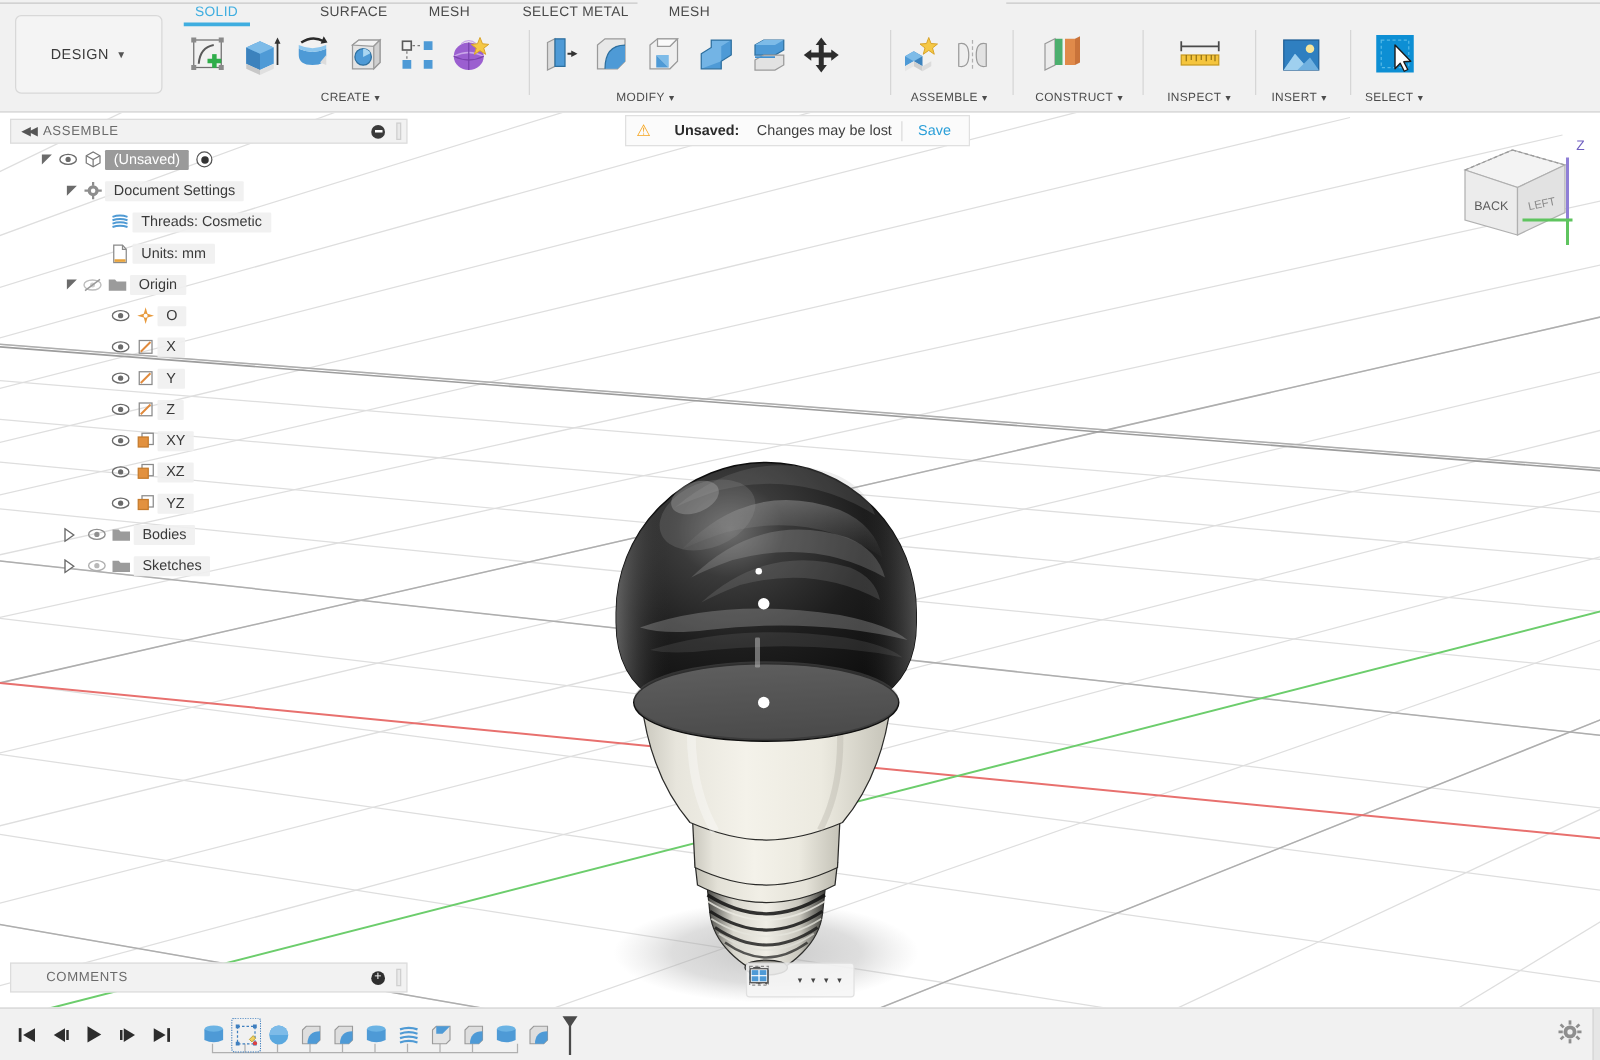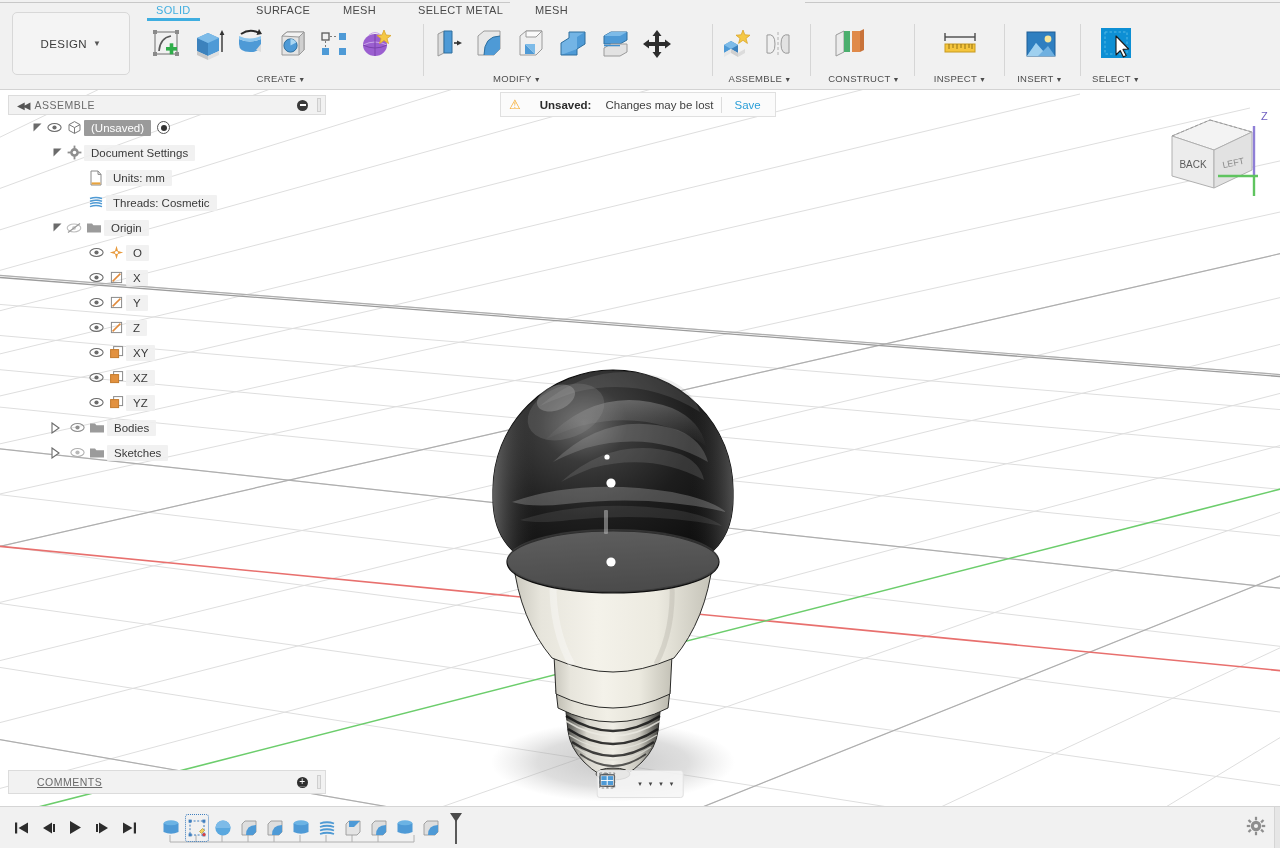--- a/index.html
+++ b/index.html
@@ -113,21 +113,21 @@
     width:13px;height:13px;border-radius:50%;border:1.5px solid #555; margin-left:6px;
     display:flex;align-items:center;justify-content:center; background:#fff; cursor:pointer; flex:none;
   }
   .radio i { width:6px;height:6px;border-radius:50%;background:#333; display:block; }
 
   
   #comments {
     position: absolute; left: 8px; top: 770px; width: 318px; height: 24px; z-index: 20;
     background: #f2f2f2; border: 1px solid #dcdcdc;
     display:flex; align-items:center; padding: 0 4px 0 28px; gap:6px;
-    font-size: 10.5px; color:#6a6a6a; letter-spacing:.5px;text-decoration:underline;
+    font-size: 10.5px; color:#6a6a6a; letter-spacing:.5px;
   }
   #comments .title { flex:1; }
   #comments .plus {
     width:11px;height:11px;border-radius:50%;background:#2e2e2e;color:#fff;
     display:flex;align-items:center;justify-content:center;font-size:10px;line-height:1;cursor:pointer;
   }
   #comments .grip { width:4px;height:14px;background:#e9e9e9;border:1px solid #cfcfcf;margin-left:3px; }
 
   
   #viewcube { position:absolute; right: 8px; top: 14px; width:120px; height:100px; z-index:15; cursor:pointer; }
@@ -765,41 +765,41 @@
                 <rect x="0.6" y="6.6" width="3" height="1.8"></rect>
                 <rect x="11.4" y="6.6" width="3" height="1.8"></rect>
               </g>
             </svg>
         </span>
         <span class="tlabel">Document Settings</span>
       </div>
 
       <div class="tnode" style="padding-left:78px">
         <span class="ico">
-          <svg width="14" height="16" viewBox="0 0 14 16">
-              <path d="M2 1 L9 1 L12 4.4 L12 15 L2 15 Z" fill="#fff" stroke="#8a8a8a" stroke-width="1"></path>
-              <path d="M9 1 L9 4.4 L12 4.4" fill="none" stroke="#8a8a8a" stroke-width="1"></path>
-              <rect x="2.6" y="12.4" width="8.8" height="2.1" fill="#e8a33d"></rect>
-            </svg>
-        </span>
-        <span class="tlabel">Units: mm</span>
-      </div>
-
-      <div class="tnode" style="padding-left:78px">
-        <span class="ico">
           <svg width="16" height="15" viewBox="0 0 16 15">
               <g stroke="#4f9ad4" stroke-width="1.5" fill="none">
                 <path d="M2 3.5 Q 8 1.4 14 3.5"></path>
                 <path d="M2 6.2 Q 8 4.1 14 6.2"></path>
                 <path d="M2 8.9 Q 8 6.8 14 8.9"></path>
                 <path d="M2 11.6 Q 8 9.5 14 11.6"></path>
               </g>
             </svg>
         </span>
         <span class="tlabel">Threads: Cosmetic</span>
+      </div>
+
+      <div class="tnode" style="padding-left:78px">
+        <span class="ico">
+          <svg width="14" height="16" viewBox="0 0 14 16">
+              <path d="M2 1 L9 1 L12 4.4 L12 15 L2 15 Z" fill="#fff" stroke="#8a8a8a" stroke-width="1"></path>
+              <path d="M9 1 L9 4.4 L12 4.4" fill="none" stroke="#8a8a8a" stroke-width="1"></path>
+              <rect x="2.6" y="12.4" width="8.8" height="2.1" fill="#e8a33d"></rect>
+            </svg>
+        </span>
+        <span class="tlabel">Units: mm</span>
       </div>
 
 
       <div class="tnode" style="padding-left:42px">
         <span class="tw">
           <svg width="11" height="11" viewBox="0 0 11 11">
               <path d="M1.5 1.5 L9.5 1.5 L1.5 9.5 Z" fill="#6b6b6b"></path>
             </svg>
         </span>
         <span class="eye">

